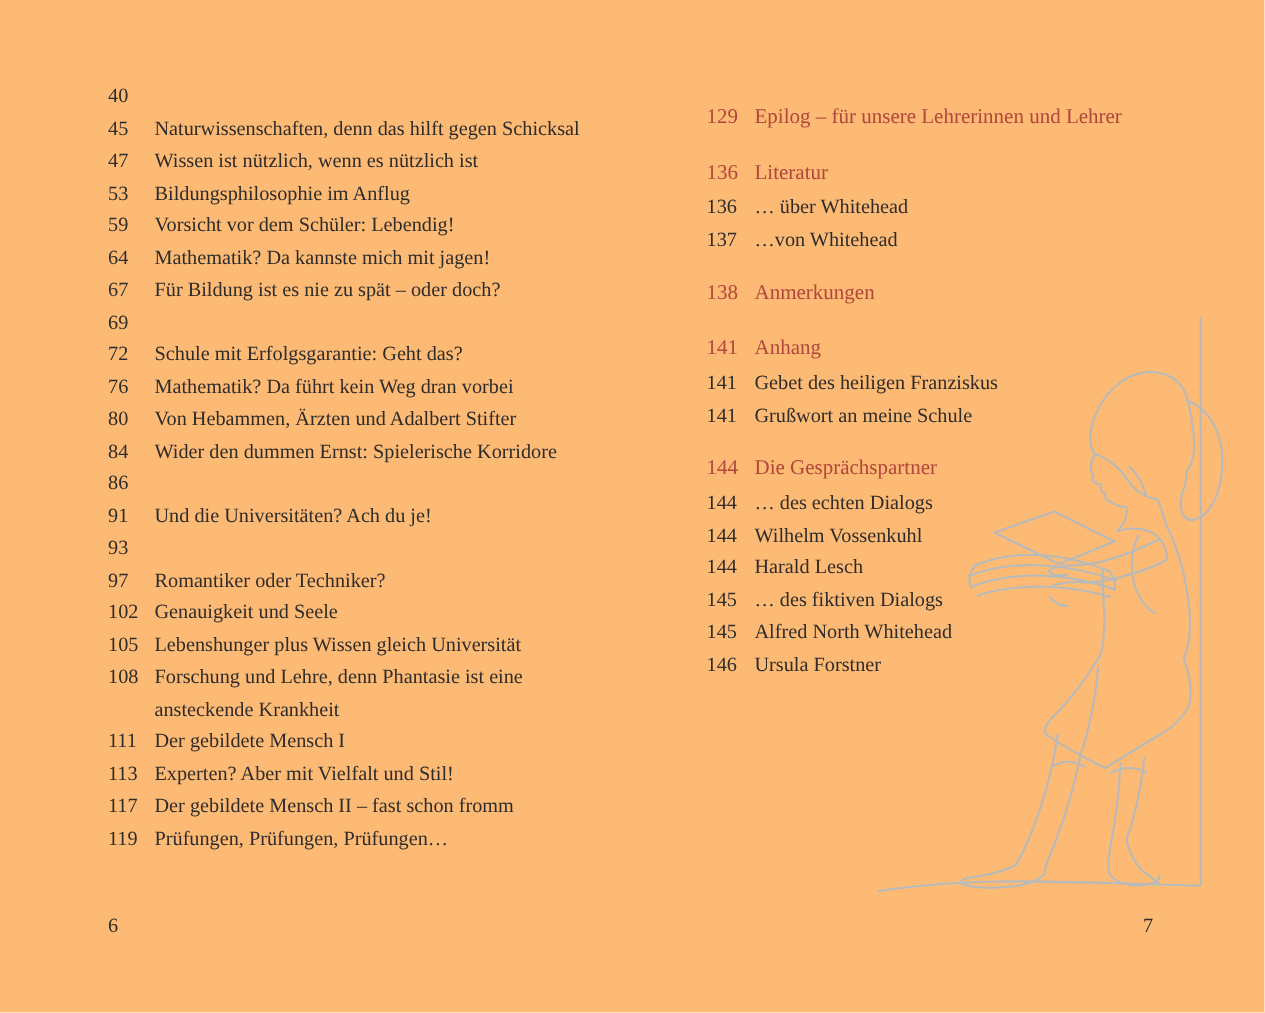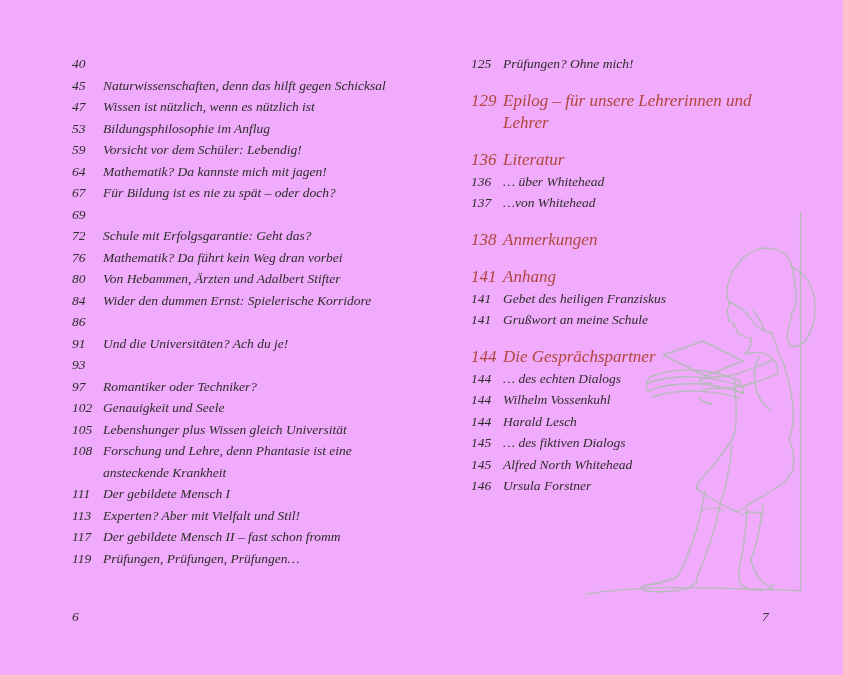--- a/index.html
+++ b/index.html
@@ -1,27 +1,27 @@
 <!DOCTYPE html>
 <html style="--red: #b1463c; --line: #b7babb;"><head>
 <meta charset="utf-8">
 <style>
   html,body{margin:0;padding:0;background:#ffffff;}
   .spread{
-    position:relative;width:843px;height:675px;background:#f0abfc;overflow:hidden;
-    font-family:"Liberation Serif","DejaVu Serif",serif;color:#2e2c2b;font-style:italic;
+    position:relative;width:843px;height:675px;background:#fdba74;overflow:hidden;
+    font-family:"Liberation Serif","DejaVu Serif",serif;color:#2e2c2b;
   }
   .col{position:absolute;top:53px;}
   .col-left{left:72px;width:336px;}
   .col-right{left:471px;width:330px;}
   .entry{display:flex;align-items:flex-start;font-size:13.5px;line-height:21.5px;}
   .entry .num{flex:0 0 31px;}
   .col-right .entry .num{flex:0 0 32px;}
   .entry .txt{max-width:285px;white-space:pre-line;}
-  .entry.heading{color:var(--red,#b1463c);font-size:17px;line-height:22px;margin-top:15px;}
+  .entry.heading{color:var(--red,#b1463c);font-size:14px;line-height:22px;margin-top:15px;}
   .pagenum{position:absolute;font-size:13.5px;line-height:16px;}
   .pagenum-left{left:72px;top:609px;}
   .pagenum-right{left:762px;top:609px;}
   .figure{position:absolute;left:560px;top:195px;width:283px;height:415px;}
   .figure path{fill:none;stroke:var(--line,#b7babb);stroke-width:1.4;stroke-linecap:round;stroke-linejoin:round;}
 </style>
 </head>
 <body>
 
 <div class="spread">
@@ -112,24 +112,20 @@
     <span class="num">117</span>
     <span class="txt">Der gebildete Mensch II – fast schon fromm</span>
   </div>
       <div class="entry">
     <span class="num">119</span>
     <span class="txt">Prüfungen, Prüfungen, Prüfungen…</span>
   </div>
     </div>
 
   <div class="col col-right" id="right-entries">
-      <div class="entry">
-    <span class="num">125</span>
-    <span class="txt">Prüfungen? Ohne mich!</span>
-  </div>
       <div class="entry heading">
     <span class="num">129</span>
     <span class="txt">Epilog – für unsere Lehrerinnen und Lehrer</span>
   </div>
       <div class="entry heading">
     <span class="num">136</span>
     <span class="txt">Literatur</span>
   </div>
       <div class="entry">
     <span class="num">136</span>

